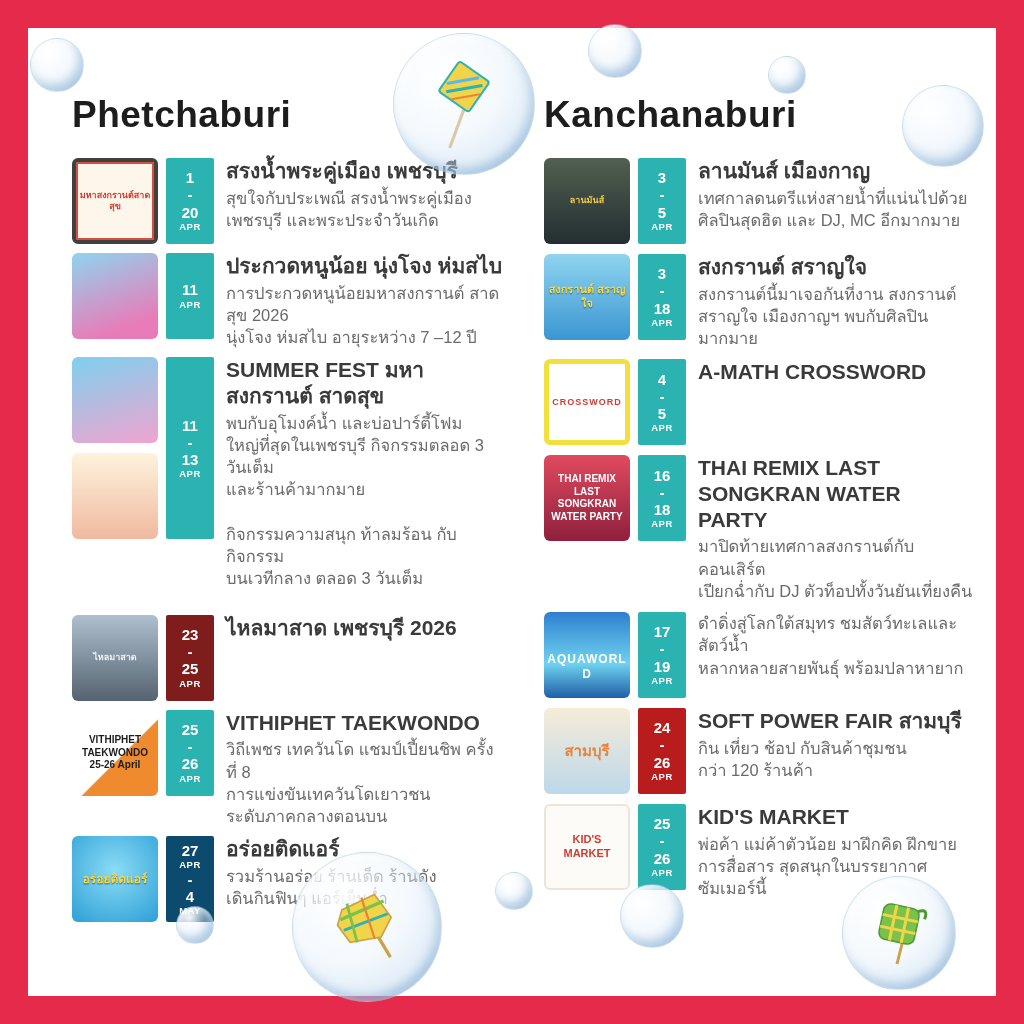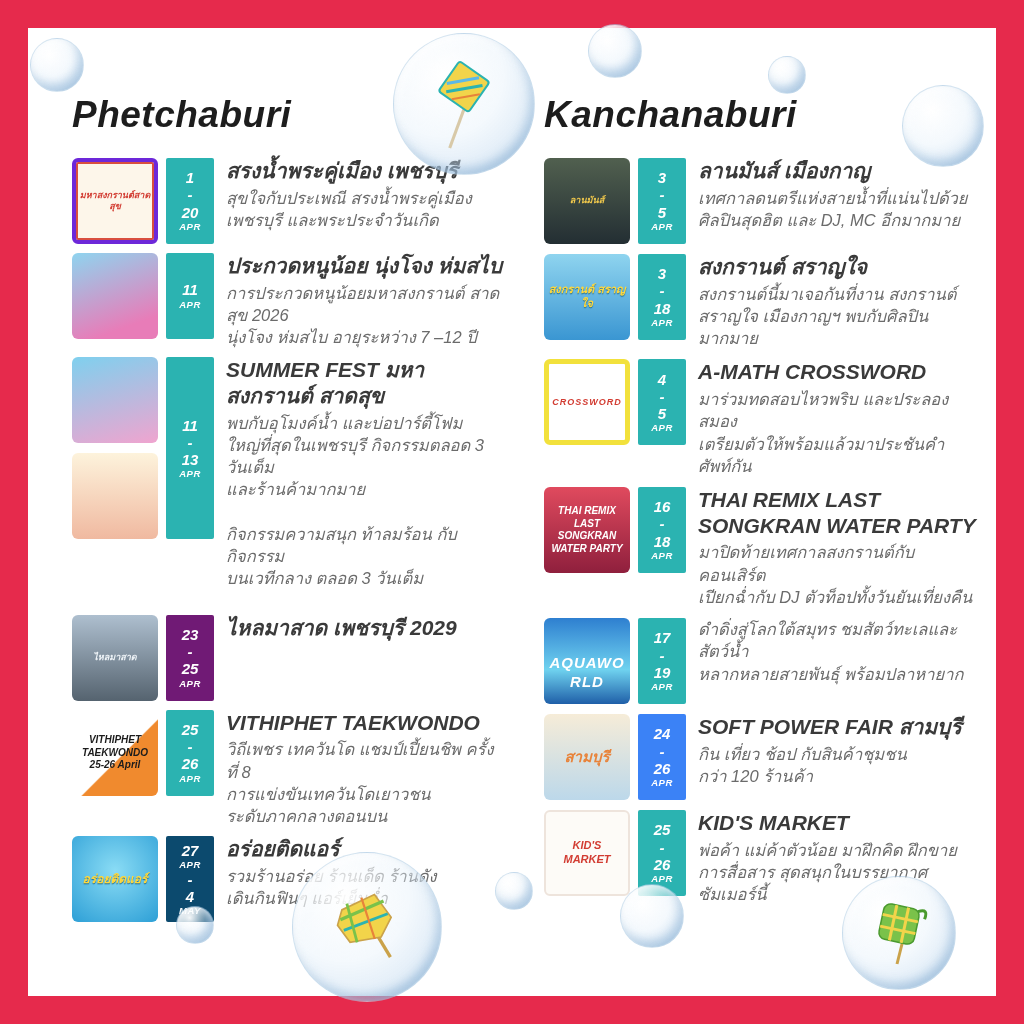--- a/index.html
+++ b/index.html
@@ -1,58 +1,58 @@
 <!DOCTYPE html>
 <html><head>
 <meta charset="utf-8">
 <style>
   html,body{margin:0;padding:0;}
   body{font-family:"Liberation Sans","DejaVu Sans",sans-serif;}
   .frame{position:relative;width:1024px;height:1024px;box-sizing:border-box;padding:28px;background:#E62A4C;overflow:hidden;}
-  .card{position:relative;width:100%;height:100%;background:#ffffff;box-sizing:border-box;padding:66px 20px 0 44px;font-style:italic;}
+  .card{position:relative;width:100%;height:100%;background:#ffffff;box-sizing:border-box;padding:66px 20px 0 44px;}
   .columns{display:flex;gap:40px;}
   .column{width:442px;}
   .col-title{margin:0 0 22px 0;font-size:37px;font-weight:700;letter-spacing:.5px;color:#1d1d1d;}
   .events{display:flex;flex-direction:column;}
   .col-left .events{gap:9px;}
   .col-right .events{gap:10px;}
   .event{display:flex;align-items:flex-start;}
   .thumbcol{display:flex;flex-direction:column;gap:10px;width:86px;flex:0 0 86px;}
   .thumb{width:86px;height:86px;border-radius:6px;box-sizing:border-box;display:flex;align-items:center;justify-content:center;text-align:center;overflow:hidden;flex:0 0 auto;}
   .thumb-label{font-size:9px;font-weight:700;line-height:1.25;padding:3px;word-break:break-word;}
   .badge{flex:0 0 48px;width:48px;min-height:86px;margin-left:8px;border-radius:2px;display:flex;flex-direction:column;align-items:center;justify-content:center;padding:4px 0;box-sizing:border-box;}
   .badge.tall{min-height:182px;}
   .badge span{display:block;color:#fff;font-weight:700;font-size:15px;line-height:1.15;text-align:center;}
   .badge span.mo{font-size:9.5px;letter-spacing:.5px;margin-top:1px;}
   .info{flex:1;padding-left:12px;min-width:0;}
   .etitle{margin:0 0 3px 0;font-size:21px;font-weight:700;color:#3a3a3a;line-height:1.22;}
   .edesc{margin:0;font-size:16.5px;color:#6b6b6b;line-height:1.35;white-space:pre-line;}
   .mb-extra{margin-bottom:16px;}
   
-  .th-l1{background:#fdf6ea;border:4px solid #6d28d9;box-shadow:inset 0 0 0 2px #d94f3f;}
+  .th-l1{background:#fdf6ea;border:4px solid #404040;box-shadow:inset 0 0 0 2px #d94f3f;}
   .th-l1 .thumb-label{color:#d23c32;}
   .th-l2{background:linear-gradient(160deg,#8fd4ef,#e87cb8 80%);}
   .th-l3a{background:linear-gradient(165deg,#7fd0ee,#f0a4cf);}
   .th-l3b{background:linear-gradient(180deg,#fdf3dc,#f0b9a0);}
   .th-l4{background:linear-gradient(180deg,#aebfcf,#55636f);}
   .th-l4 .thumb-label{color:#eef3f7;}
   .th-l5{background:linear-gradient(135deg,#ffffff 55%,#f08a2e 56%);}
   .th-l5 .thumb-label{color:#1c1c1c;font-size:10px;}
   .th-l6{background:radial-gradient(circle at 50% 40%,#8adcf5,#2d9fd6);}
   .th-l6 .thumb-label{color:#ffd83d;font-size:12px;text-shadow:0 1px 1px #1b6a94;}
   .th-r1{background:linear-gradient(180deg,#51604f,#232e33);}
   .th-r1 .thumb-label{color:#f2c94c;}
   .th-r2{background:linear-gradient(180deg,#8fd4ef,#3a96d2);}
   .th-r2 .thumb-label{color:#ffd83d;font-size:11px;text-shadow:0 1px 1px #1b6a94;}
   .th-r3{background:#ffffff;border:5px solid #f2e13c;}
   .th-r3 .thumb-label{color:#d23c32;letter-spacing:1px;}
   .th-r4{background:linear-gradient(180deg,#e04a5e,#8f1f3d);}
   .th-r4 .thumb-label{color:#ffffff;font-size:10px;}
   .th-r5{background:linear-gradient(180deg,#2e7fd0,#6fd2ef 60%,#1f5fa8);}
-  .th-r5 .thumb-label{color:#ffffff;font-size:15px;letter-spacing:1px;margin-top:24px;}
+  .th-r5 .thumb-label{color:#ffffff;font-size:12px;letter-spacing:1px;margin-top:24px;}
   .th-r6{background:linear-gradient(180deg,#f6ecd8,#bcd8ea);}
   .th-r6 .thumb-label{color:#e8833a;font-size:15px;}
   .th-r7{background:#fdfbf7;border:2px solid #eee4dc;}
   .th-r7 .thumb-label{color:#d23c32;font-size:11px;}
   
   .bubble{position:absolute;border-radius:50%;z-index:5;display:flex;align-items:center;justify-content:center;
     background:radial-gradient(circle at 35% 30%,rgba(255,255,255,.95) 0%,rgba(228,240,250,.4) 45%,rgba(188,214,238,.45) 72%,rgba(140,178,214,.65) 96%);
     box-shadow:inset -4px -6px 10px rgba(120,165,205,.45), inset 3px 4px 8px rgba(255,255,255,.9);
     border:1px solid rgba(150,185,215,.35);}
 </style>
@@ -122,28 +122,28 @@
 
 กิจกรรมความสนุก ท้าลมร้อน กับกิจกรรม
 บนเวทีกลาง ตลอด 3 วันเต็ม</p>
             </div>
           </article>
 
           <article class="event">
             <div class="thumb th-l4">
               <span class="thumb-label">ไหลมาสาด</span>
             </div>
-            <div class="badge" style="background: #701a75;">
+            <div class="badge" style="background: #7f1d1d;">
                 <span>23</span>
                 <span>-</span>
                 <span>25</span>
                 <span class="mo">APR</span>
               </div>
             <div class="info">
-              <h2 class="etitle">ไหลมาสาด เพชรบุรี 2029</h2>
+              <h2 class="etitle">ไหลมาสาด เพชรบุรี 2026</h2>
             </div>
           </article>
 
           <article class="event">
             <div class="thumb th-l5">
               <span class="thumb-label">VITHIPHET TAEKWONDO 25-26 April</span>
             </div>
             <div class="badge" style="background: rgb(43, 179, 177);">
                 <span>25</span>
                 <span>-</span>
@@ -222,22 +222,20 @@
               <span class="thumb-label">CROSSWORD</span>
             </div>
             <div class="badge" style="background: rgb(43, 179, 177);">
                 <span>4</span>
                 <span>-</span>
                 <span>5</span>
                 <span class="mo">APR</span>
               </div>
             <div class="info">
               <h2 class="etitle">A-MATH CROSSWORD</h2>
-              <p class="edesc">มาร่วมทดสอบไหวพริบ และประลองสมอง
-เตรียมตัวให้พร้อมแล้วมาประชันคำศัพท์กัน</p>
             </div>
           </article>
 
           <article class="event">
             <div class="thumb th-r4">
               <span class="thumb-label">THAI REMIX LAST SONGKRAN WATER PARTY</span>
             </div>
             <div class="badge" style="background: rgb(43, 179, 177);">
                 <span>16</span>
                 <span>-</span>
@@ -264,21 +262,21 @@
             <div class="info">
               <p class="edesc">ดำดิ่งสู่โลกใต้สมุทร ชมสัตว์ทะเลและสัตว์น้ำ
 หลากหลายสายพันธุ์ พร้อมปลาหายาก</p>
             </div>
           </article>
 
           <article class="event">
             <div class="thumb th-r6">
               <span class="thumb-label">สามบุรี</span>
             </div>
-            <div class="badge" style="background: #3b82f6;">
+            <div class="badge" style="background: #b91c1c;">
                 <span>24</span>
                 <span>-</span>
                 <span>26</span>
                 <span class="mo">APR</span>
               </div>
             <div class="info">
               <h2 class="etitle">SOFT POWER FAIR สามบุรี</h2>
               <p class="edesc">กิน เที่ยว ช้อป กับสินค้าชุมชน
 กว่า 120 ร้านค้า</p>
             </div>

